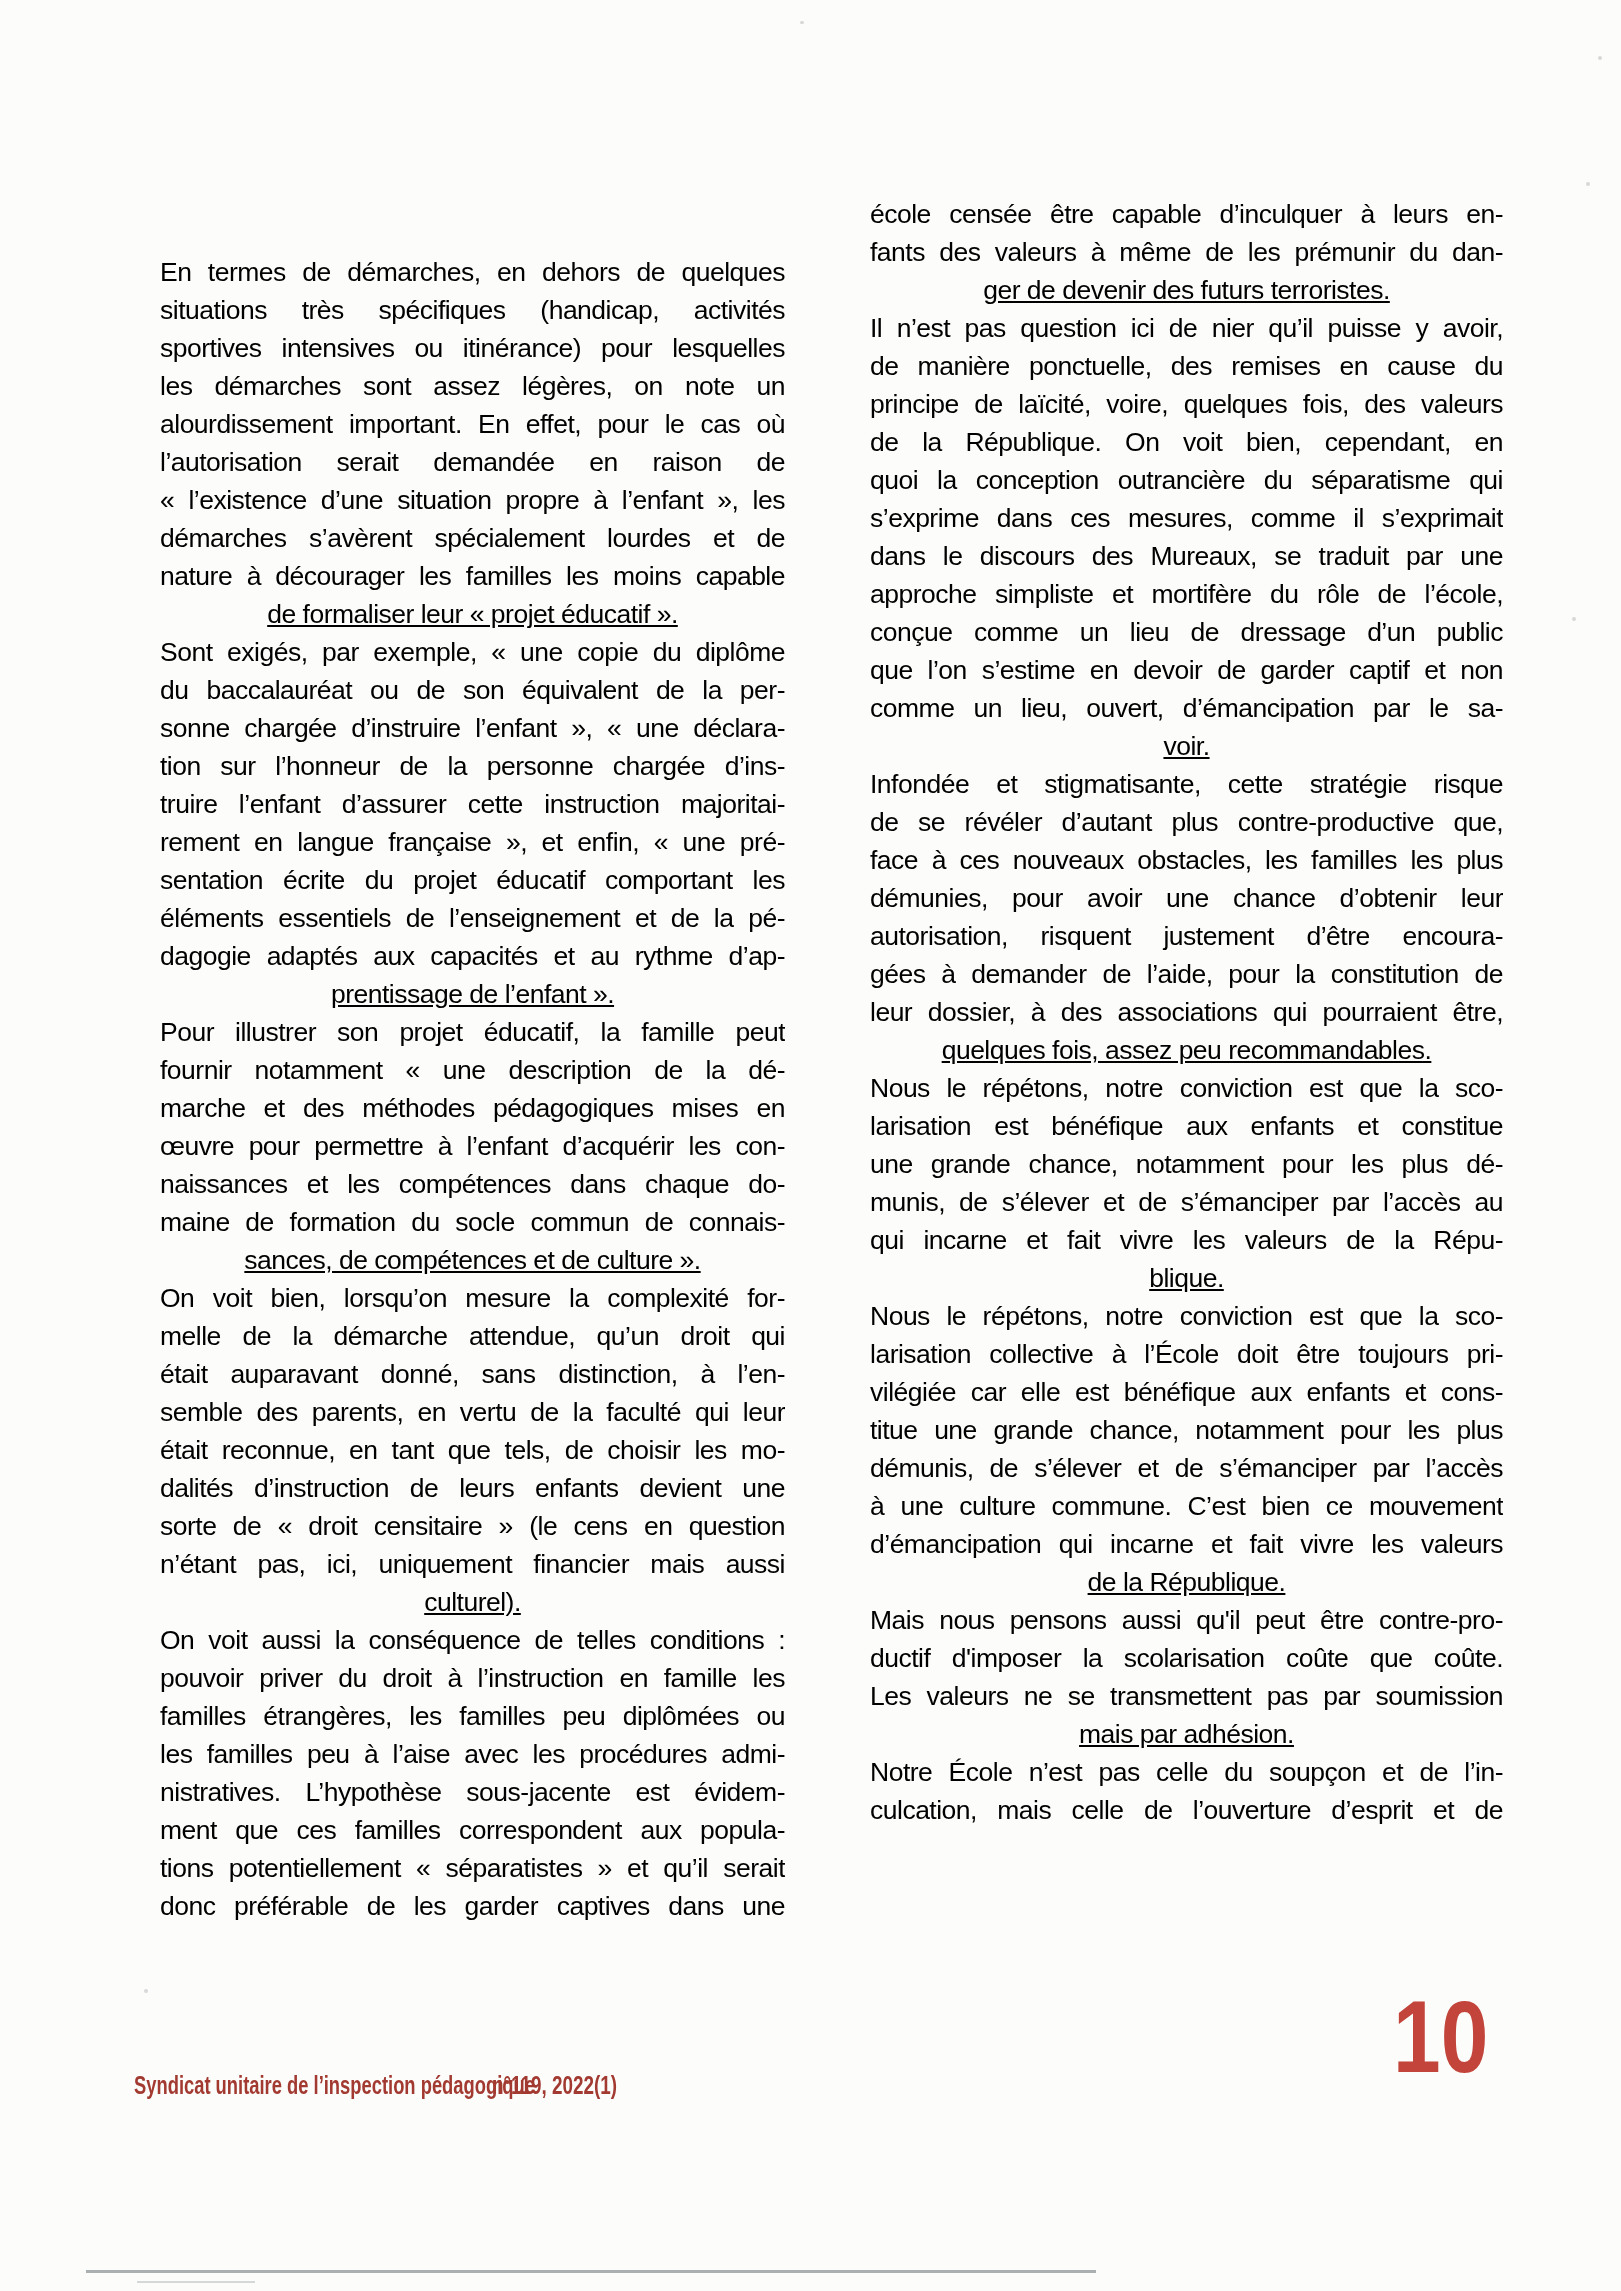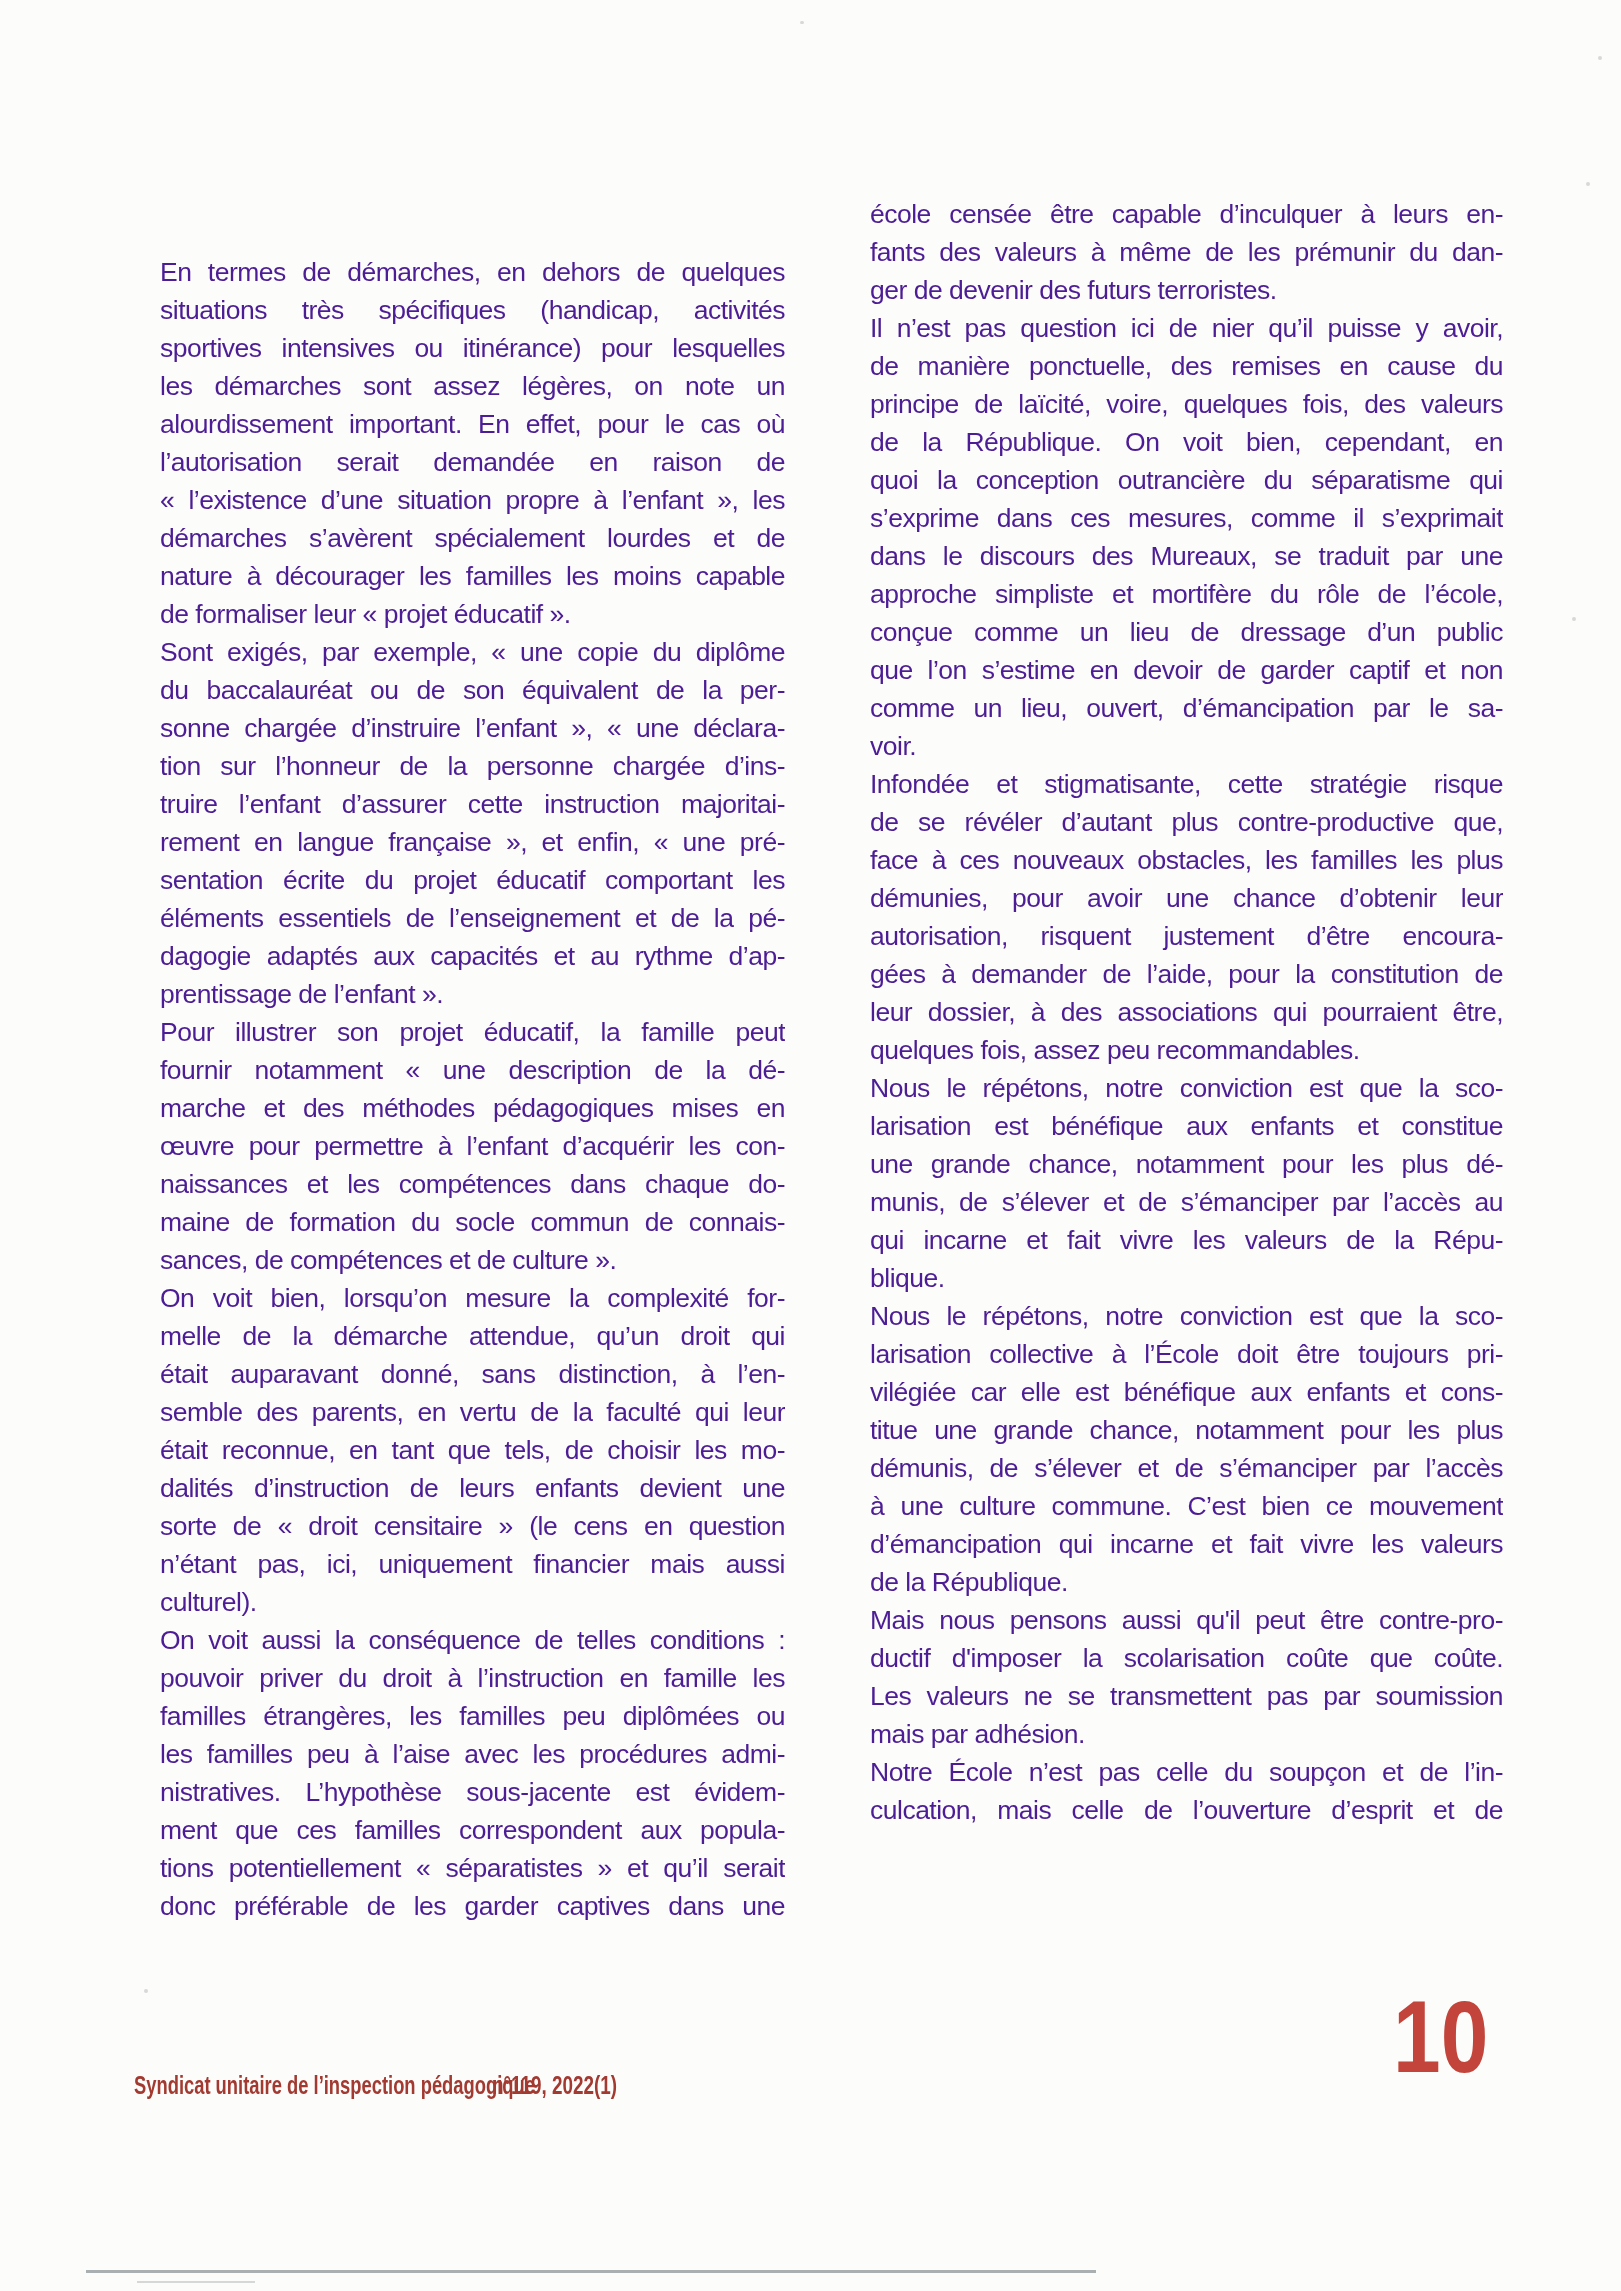--- a/index.html
+++ b/index.html
@@ -10,34 +10,34 @@
     font-family: "Liberation Sans", sans-serif;
     overflow: hidden;
   }
   .page {
     position: absolute; left: 0; top: 0;
     width: 1621px; height: 2292px;
     background: #fcfcfa;
   }
   .column {
     position: absolute;
-    color: #4c1d95;
+    color: #000000;
     font-size: 26.5px;
     letter-spacing: -0.5px;
     font-weight: 400;
   }
   .col-left  { left: 160px; top: 229px; width: 625px; margin-top: 24px; }
   .col-right { left: 870px; top: 195px; width: 633px; }
   .line {
     height: 38px; line-height: 38px;
     overflow: hidden;
     white-space: normal;
   }
   .line.j { text-align: justify; text-align-last: justify; }
-  .line.l { text-align: left; }
+  .line.l { text-align: center; text-decoration: underline; }
   .footer {
     position: absolute; left: 134px; top: 2047px;
     height: 38px; line-height: 38px;
     color: #a23a31;
     font-weight: 700;
     font-size: 25.5px;
     white-space: nowrap;
     margin-top: 19px;
   }
   .footer .pub {

